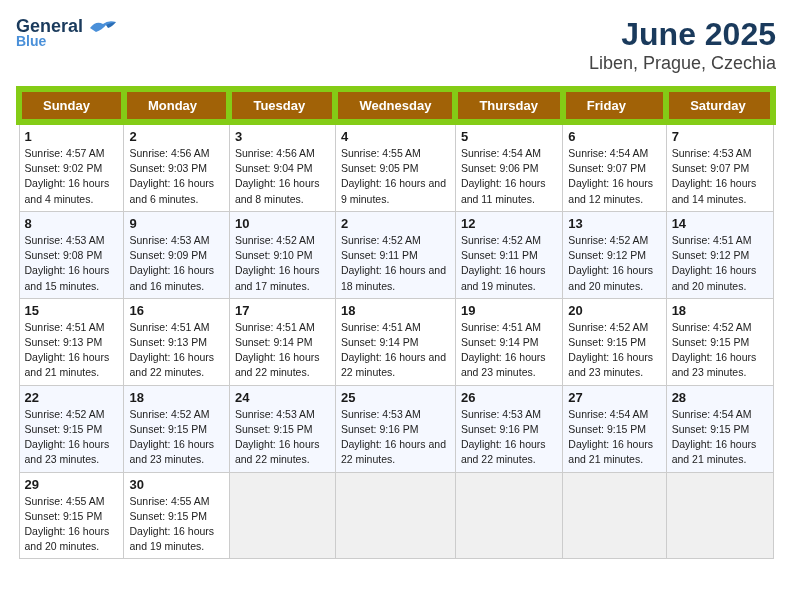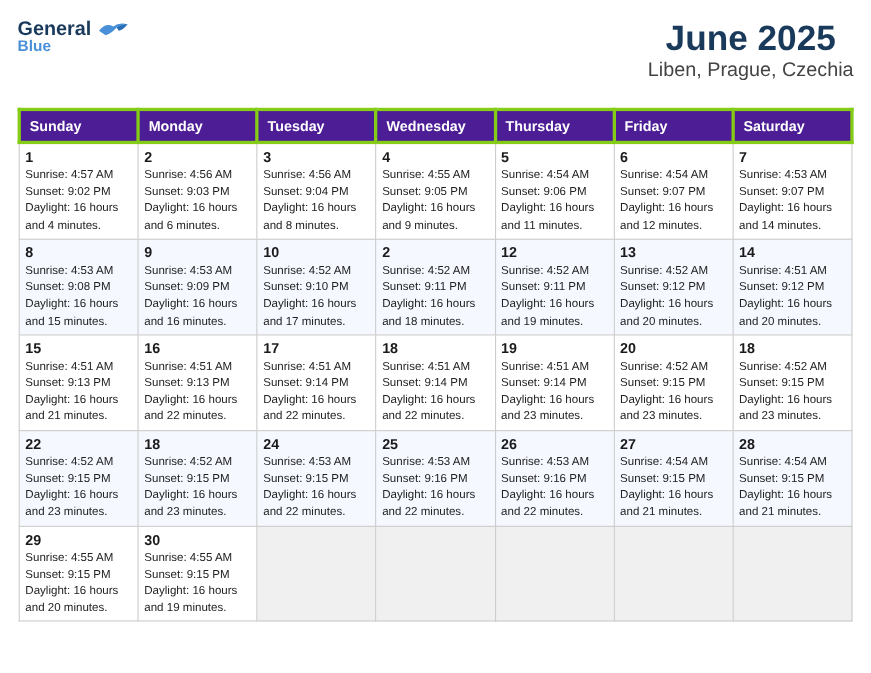--- a/index.html
+++ b/index.html
@@ -7,57 +7,57 @@
       font-family: Arial, sans-serif;
       background: #fff;
       width: 792px;
       min-height: 612px;
       padding: 16px;
     }
     .header {
       display: flex;
       justify-content: space-between;
       align-items: flex-start;
-      margin-bottom: 24px;
+      margin-bottom: 12px;
     }
     .logo {
       display: flex;
       flex-direction: column;
       align-items: flex-start;
     }
     .logo-line1 {
       display: flex;
       align-items: center;
       gap: 2px;
     }
     .title-block {
-      text-align: center;
+      text-align: right;
     }
     .month-title {
       font-size: 32px;
       font-weight: bold;
       color: #1a3a5c;
     }
     .location-title {
       font-size: 18px;
       color: #444;
     }
     .calendar {
       width: 100%;
       border-collapse: collapse;
       font-size: 11px;
     }
     .calendar th {
-      background: #4c1d95;
+      background: #a16207;
       color: #fff;
-      padding: 6px 8px;
+      padding: 6px 21px;
       text-align: left;
       font-size: 13px;
       font-weight: bold;
-      border: 3px solid #84cc16;
+      border: 6px solid #84cc16;
     }
     .calendar td {
       border: 1px solid #ccc;
       vertical-align: top;
       padding: 4px 5px;
       width: calc(100% / 7);
       min-height: 80px;
       background: #fff;
     }
     .calendar tr:nth-child(even) td {

